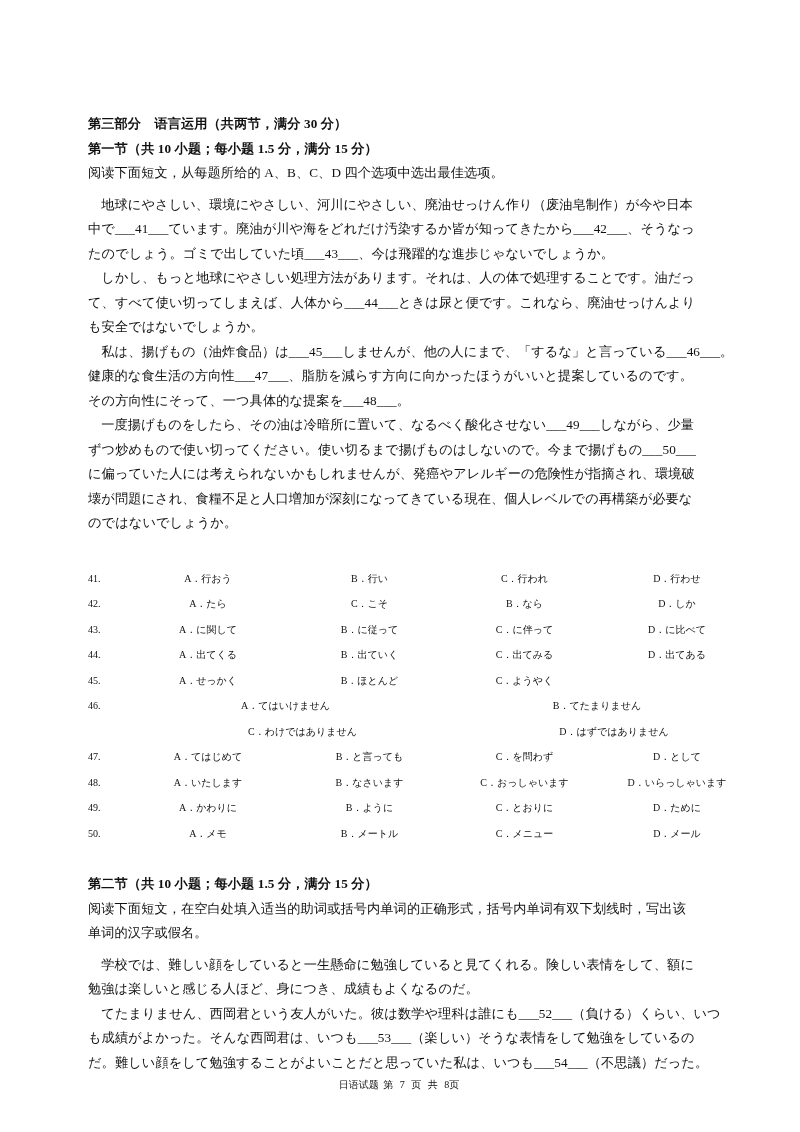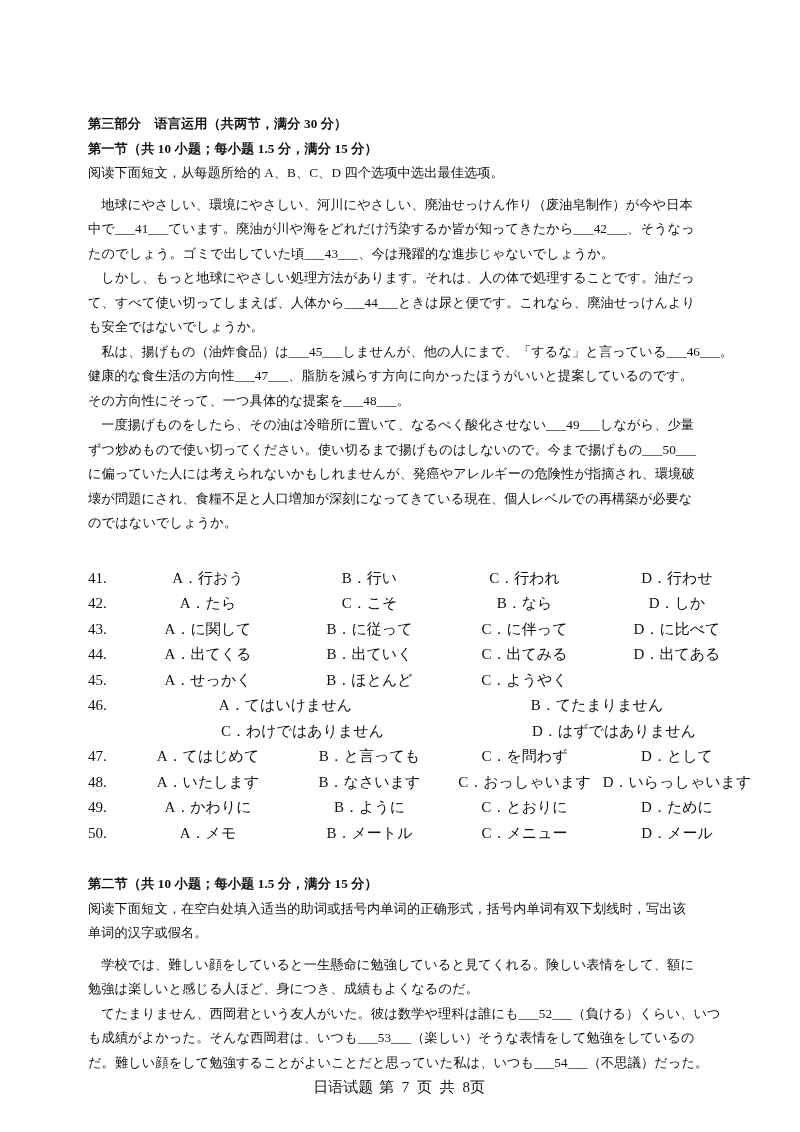--- a/index.html
+++ b/index.html
@@ -39,21 +39,21 @@
   .blk { margin-bottom: 0px; }
   .gap-sm { height: 7px; }
   .gap-lg { height: 26px; }
 
   
   .choices {
     margin-top: 4px;
   }
   .qrow {
     display: flex;
-    font-size: 15px;
+    font-size: 10px;
     line-height: 25.5px;
     white-space: nowrap;
   }
   .qnum {
     width: 36px;
     flex: 0 0 36px;
   }
   .opt {
     flex: 0 0 auto;
     text-align: center;
@@ -65,21 +65,21 @@
   .qrow.wide .opt-a { width: 323px; }
   .qrow.wide .opt-b { width: 300px; }
   .qrow.cont .qnum { width: 36px; }
 
   .footer {
     position: absolute;
     left: 0;
     top: 1078px;
     width: 800px;
     text-align: center;
-    font-size: 15px;
+    font-size: 10px;
     font-family: "Liberation Serif", "DejaVu Serif", serif;
   }
   .footer .pg { padding: 0 2px; }
 </style>
 </head>
 <body>
 
 <div class="page">
   <div class="content">
 

